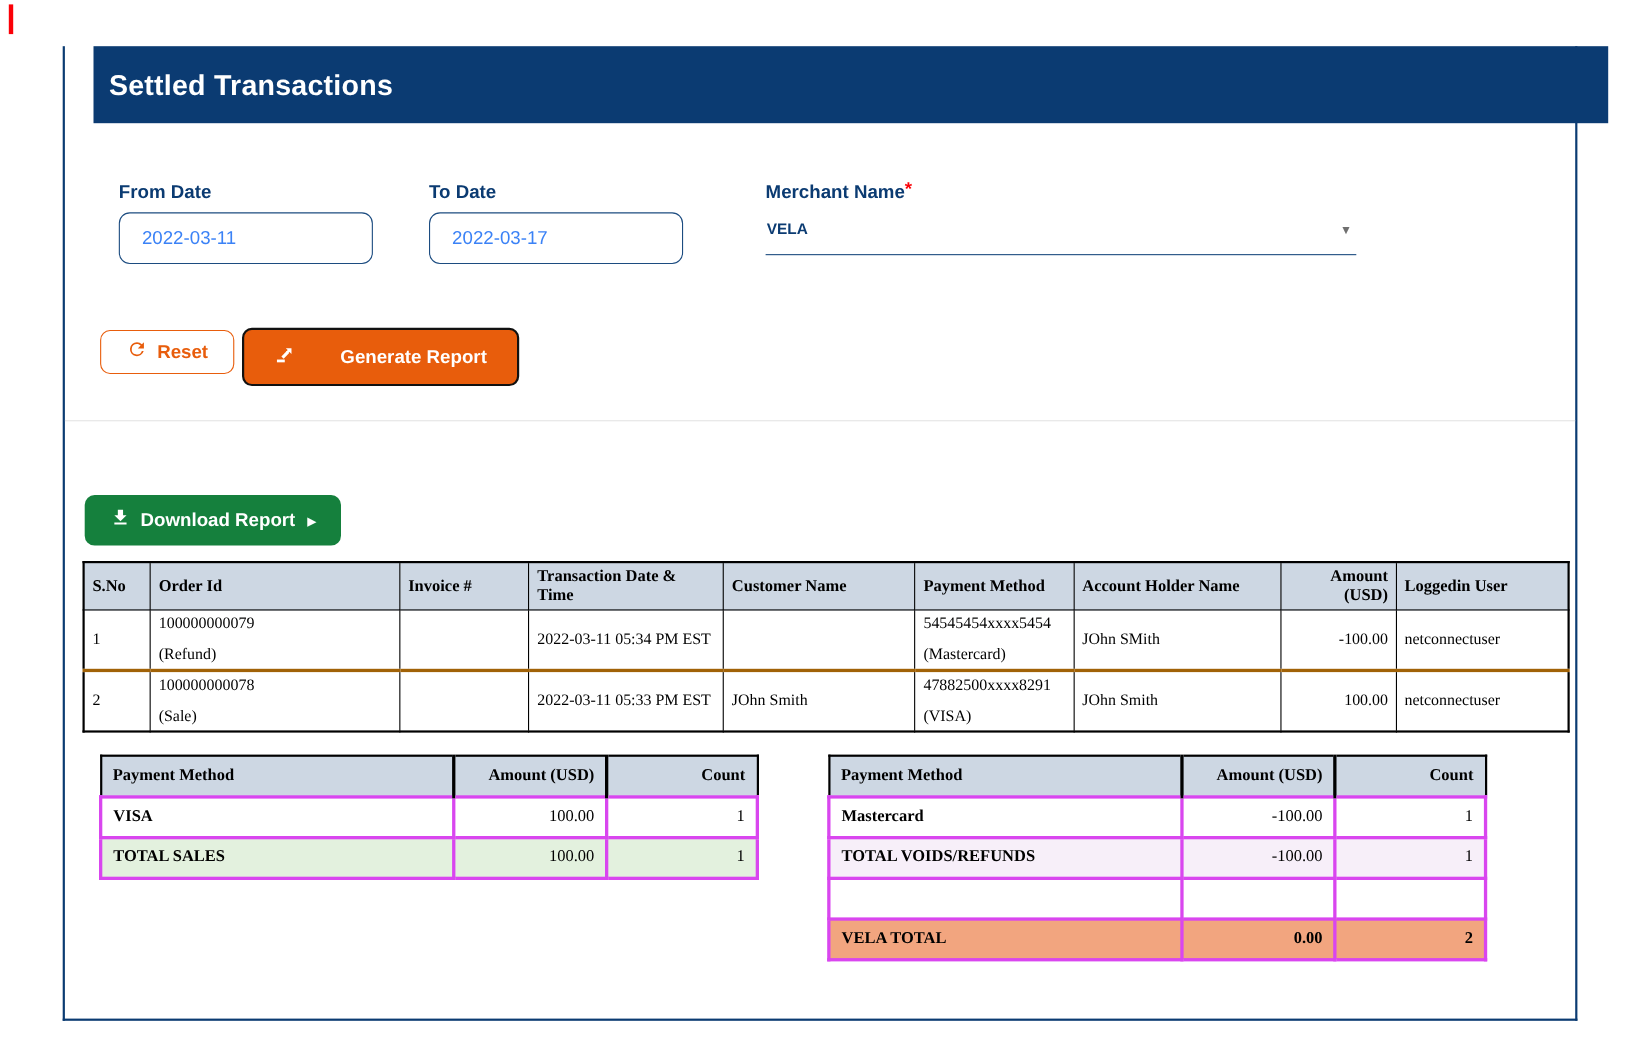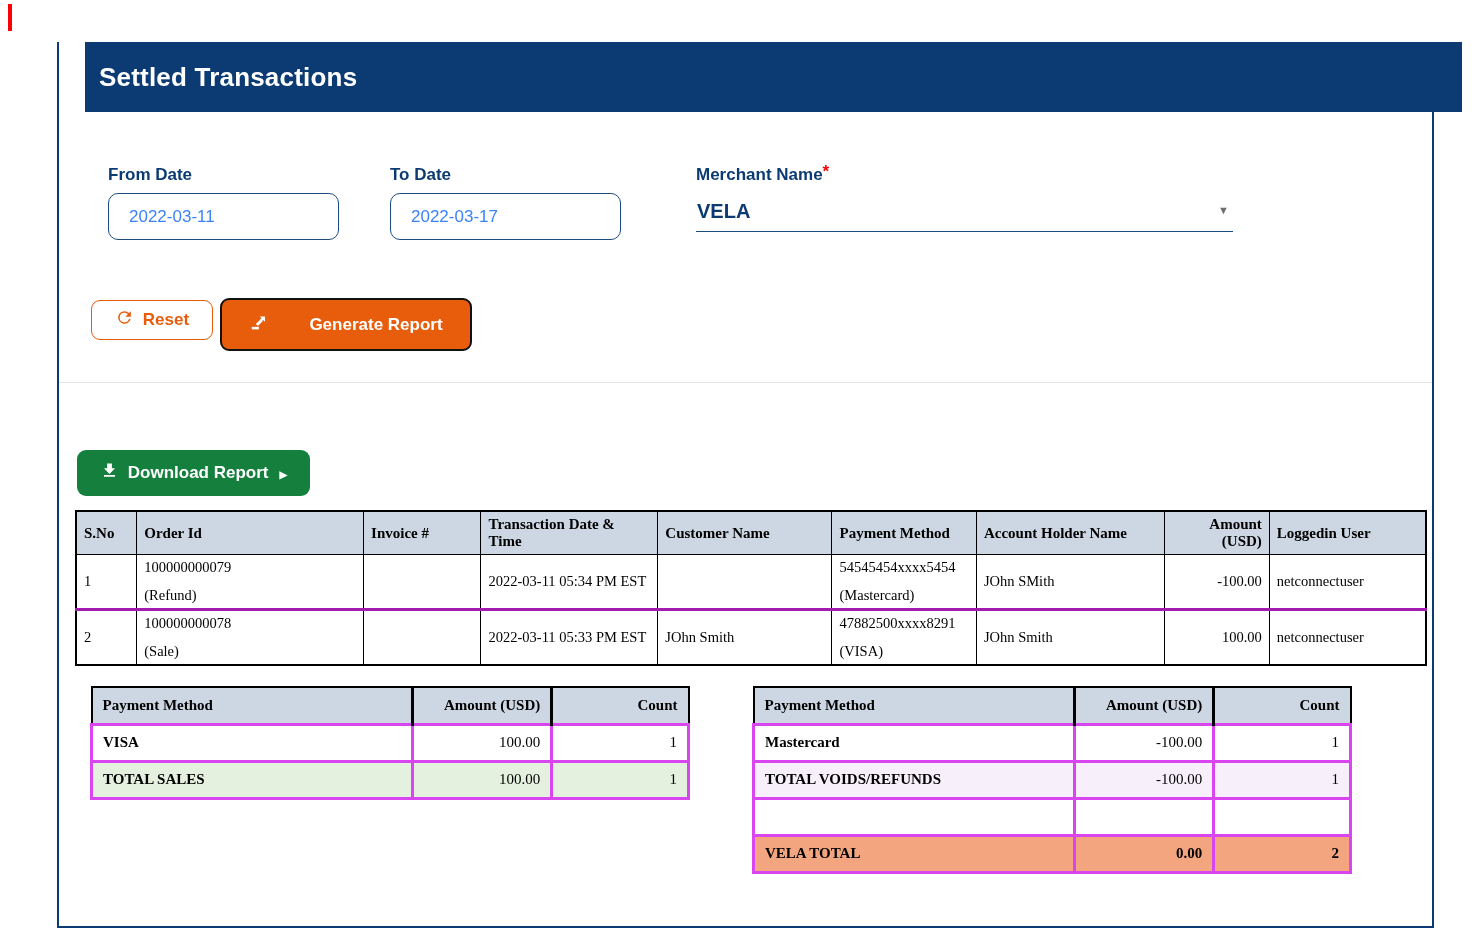--- a/index.html
+++ b/index.html
@@ -18,21 +18,21 @@
 
   .field-label { position:absolute; color:#0B3B72; font-size:17px; font-weight:700; }
   .req { color:#fb0007; font-weight:700; font-size:17px; vertical-align:3px; }
 
   .date-input { position:absolute; width:231px; height:47px; border:1.4px solid #1C4C80;
                 border-radius:10px; font-family:"Liberation Sans", sans-serif;
                 font-size:17px; color:#3b82f6; padding-left:20px; background:#fff; outline:none; }
 
   .merchant-select { position:absolute; left:637px; top:150px; width:537px; height:40px;
                      border-bottom:1.6px solid #1C4C80; cursor:pointer; }
-  .merchant-value { position:absolute; left:1px; top:8px; color:#0B3B72; font-size:20px; font-weight:700; }
+  .merchant-value { position:absolute; left:1px; top:8px; color:#0B3B72; font-size:14px; font-weight:700; }
   .merchant-caret { position:absolute; right:4px; top:12px; color:#6f6f6f; font-size:11px; }
 
   .btn { position:absolute; display:flex; align-items:center; justify-content:center;
          gap:9px; border-radius:9px; cursor:pointer; font-family:"Liberation Sans", sans-serif; }
   .btn-reset { left:32px; top:258px; width:122px; height:40px; background:#fff;
                border:1.6px solid #E85D0C; color:#E85D0C; font-size:17px; font-weight:600; }
   .btn-generate { left:161px; top:256px; width:252px; height:53px; background:#E85D0C;
                   border:2.5px solid #111111; color:#fff; font-size:17px; font-weight:700;gap:41px; }
   .btn-download { left:18px; top:381px; width:233px; height:46px; background:#15803d;
                   border:none; color:#fff; font-size:17px; font-weight:700;margin-top:27px; }
@@ -40,21 +40,21 @@
 
   .hr-sep { position:absolute; left:0; top:340px; width:1373px; height:0; border-top:1px solid #e4e4e4; }
 
   table { border-collapse:collapse; table-layout:fixed; font-family:"Liberation Serif", serif; }
 
   .tx-table { position:absolute; left:16px; top:468px; width:1352px; border:2px solid #000; }
   .tx-table th { background:#CDD7E3; border:1px solid #000; font-size:15px; font-weight:700;
                  text-align:left; padding:4px 7px; height:38px; }
   .tx-table td { border:1px solid #000; font-size:14.5px; padding:4px 7px; height:52px;
                  vertical-align:middle; overflow:hidden; }
-  .tx-table tbody tr + tr td { border-top:3px solid #a21caf; }
+  .tx-table tbody tr + tr td { border-top:3px solid #a16207; }
   .tx-table th.num, .tx-table td.num { text-align:right; }
   .two-line div:first-child { margin-bottom:11px; }
 
   .sum-table { position:absolute; width:600px; border:2px solid #000; }
   .sum-left  { left:31px;  top:644px; }
   .sum-right { left:693px; top:644px; }
   .sum-table th { background:#CDD7E3; border:1px solid #000; font-size:15px; font-weight:700;
                   text-align:left; padding:4px 10px; height:37px; }
   .sum-table td { border:3px solid #d946ef; font-size:15px; padding:4px 10px; height:37px; vertical-align:middle; }
   .sum-table th.num, .sum-table td.num { text-align:right; border-left:3px solid #000; }

